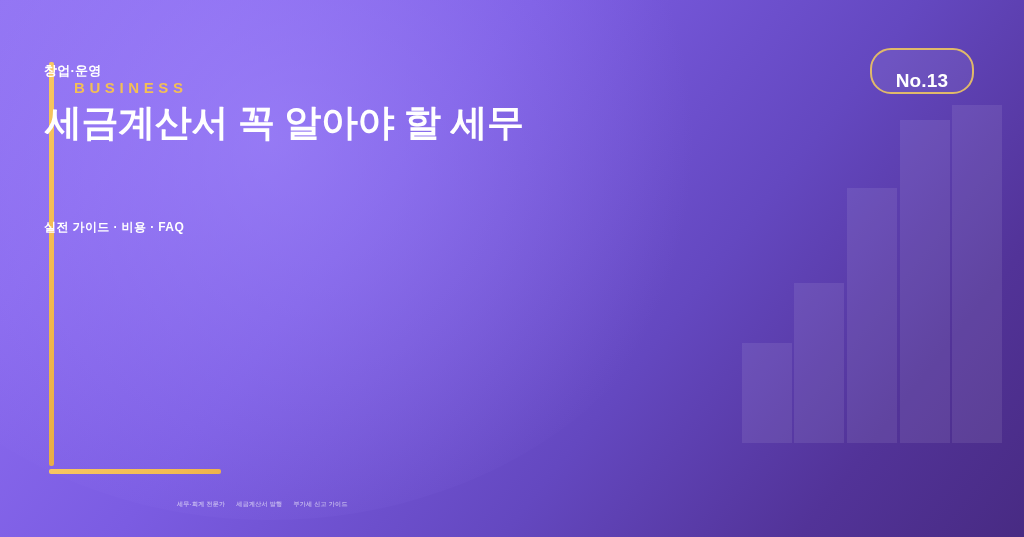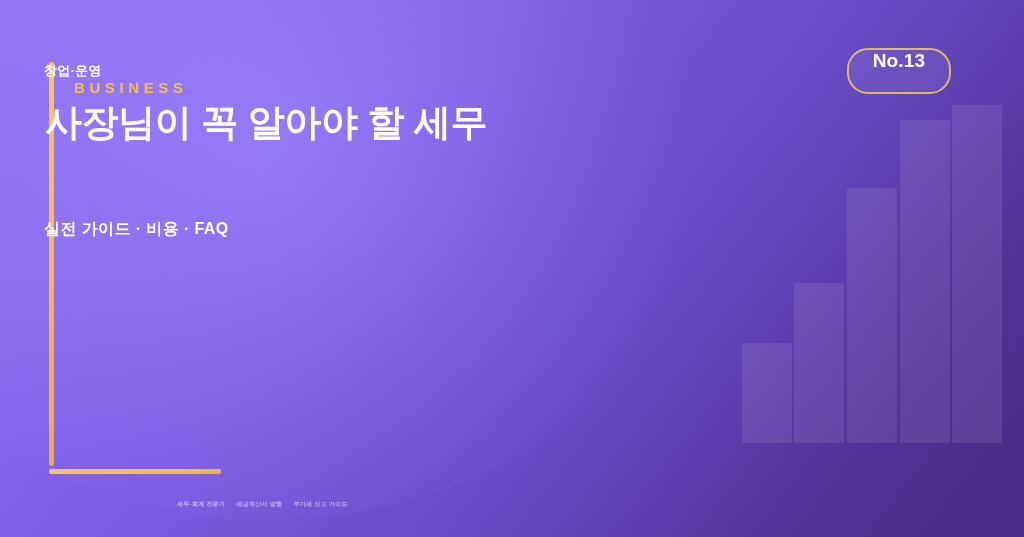--- a/index.html
+++ b/index.html
@@ -124,21 +124,21 @@
     white-space: nowrap;
   }
   .headline .l2 { display: block; }
 
   
   .subcap {
     position: absolute;
     left: 44px;
     top: 219px;
     color: #ffffff;
-    font-size: 16px;
+    font-size: 12px;
     font-weight: 700;
     letter-spacing: 0.4px;
     white-space: nowrap;
   }
 
   
   .brand {
     position: absolute;
     left: 46px;
     top: 489px;
@@ -156,29 +156,29 @@
     font-size: 6px;
     font-weight: 700;
     letter-spacing: 0.3px;
     white-space: nowrap;
   }
   .brand-note span { margin-right: 9px; }
 
   
   .badge {
     position: absolute;
-    left: 847px;
+    left: 870px;
     top: 48px;
     width: 100px;
     height: 42px;
     border: 2px solid #e0b96a;
     border-radius: 21px;
     background: rgba(255,255,255,0.07);
     display: flex;
-    align-items: flex-start;
+    align-items: flex-end;
     justify-content: center;
   }
   .badge-label {
     color: #ffffff;
     font-size: 19px;
     font-weight: 700;
     letter-spacing: 0.2px;
   }
 </style>
 </head>
@@ -198,21 +198,21 @@
 
   <div class="vrule"></div>
   <div class="hrule"></div>
 
   <div class="kicker-wrap">
     <div class="kicker-ko">창업·운영</div>
     <div class="kicker-en">BUSINESS</div>
   </div>
 
   <div class="headline">
-    <span class="l2">사장님이 꼭 알아야 할 세무</span>
+    <span class="l2">세금계산서 꼭 알아야 할 세무</span>
   </div>
 
   <div class="subcap">실전 가이드 · 비용 · FAQ</div>
 
   <div class="brand-note">
     <span>세무·회계 전문가</span>
     <span>세금계산서 발행</span>
     <span>부가세 신고 가이드</span>
   </div>
 

